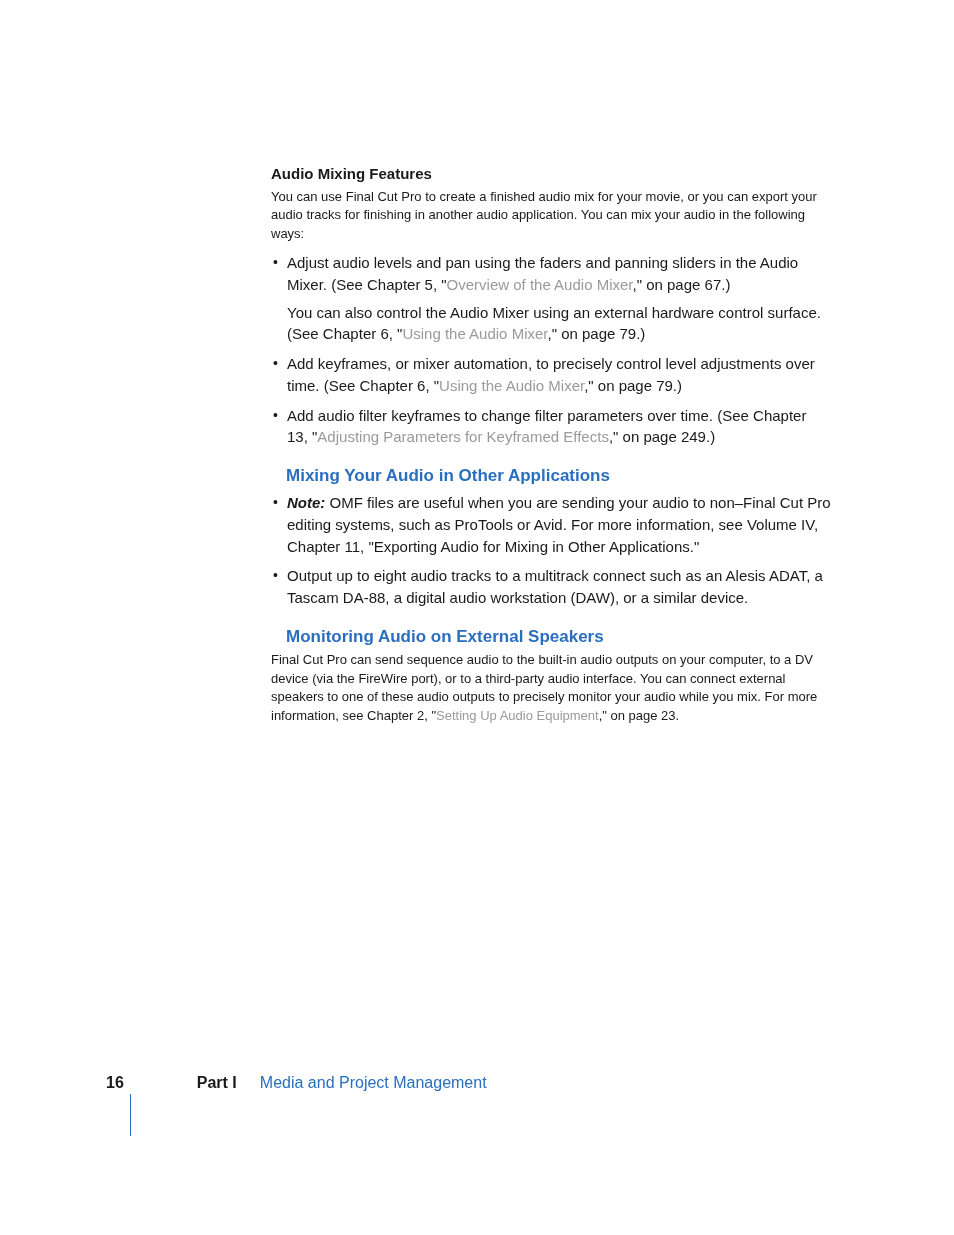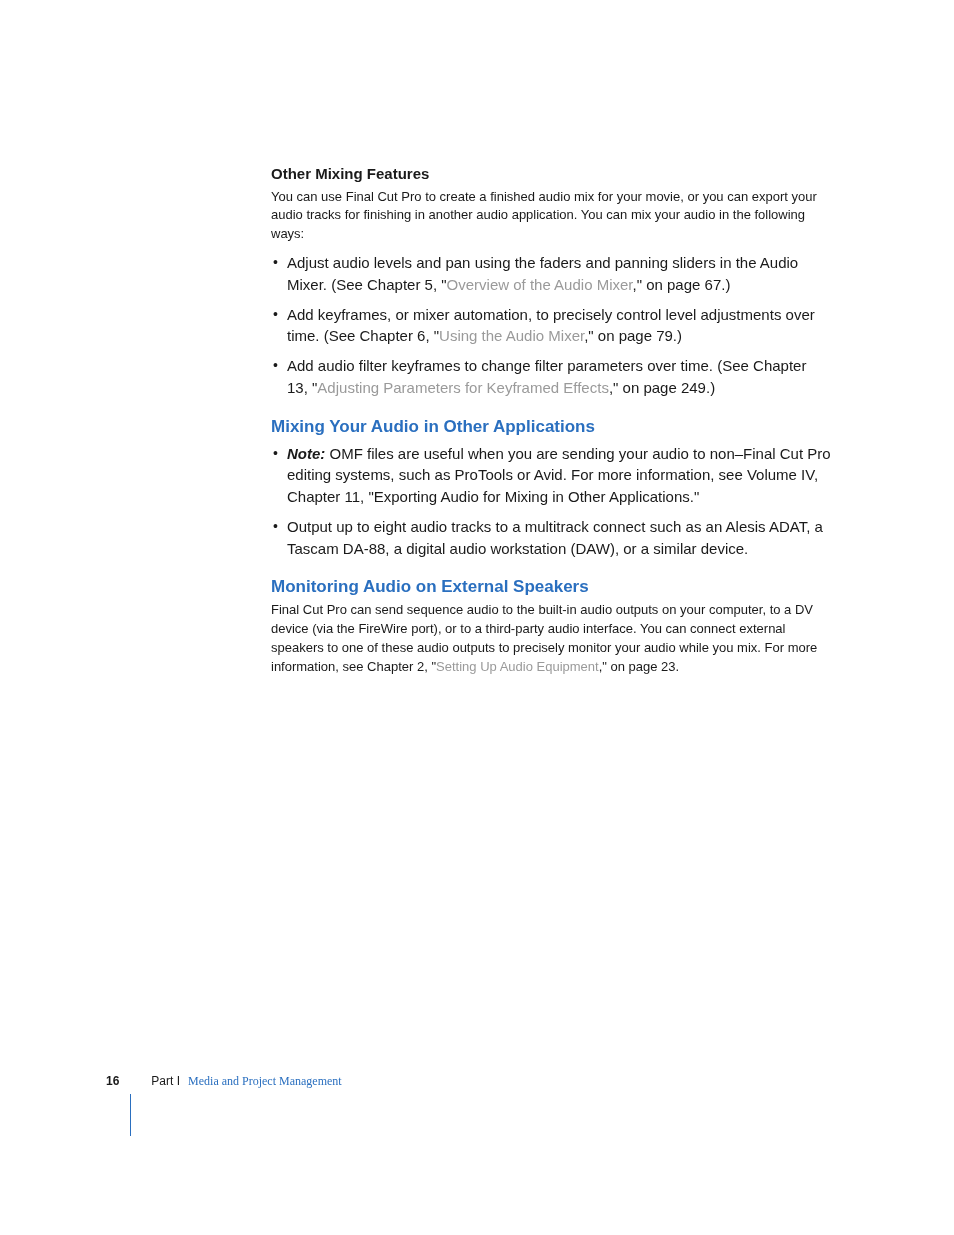--- a/index.html
+++ b/index.html
@@ -57,74 +57,78 @@
   }
   .link {
     color: #9a9a9a;
   }
   .section-head {
     color: #2a6fbf;
     font-size: 17px;
     font-weight: 600;
     margin-top: 18px;
     margin-bottom: 4px;
+    margin-left: 15px;
   }
   .note-label {
     font-weight: 700;
     font-style: italic;
   }
   .sub {
     margin-top: 6px;
   }
   .footer {
     position: absolute;
     left: 106px;
     top: 1074px;
     width: 700px;
-    font-size: 12px;
+    font-size: 16px;
     display: flex;
     align-items: flex-start;
-    gap: 32px;
+    gap: 25px;
   }
   .footer .pagenum {
     font-weight: 700;
     color: #1a1a1a;
   }
   .footer .part {
-    font-weight: 400;
+    font-weight: 700;
     color: #1a1a1a;
+    margin-left: 48px;
   }
   .footer .part-title {
     color: #2a6fbf;
     font-weight: 400;
-    margin-left: 8px;
-    font-family: Liberation Serif, serif;
+    margin-left: 23px;
   }
   .footer-rule {
     position: absolute;
     left: 130px;
     top: 1094px;
     width: 1px;
     height: 42px;
     background: #2a6fbf;
   }
 </style>
 </head>
 <body>
 
 <div class="page">
 
   <div class="content">
 
-    <div class="bold-head">Other Mixing Features</div>
+    <div class="bold-head">Audio Mixing Features</div>
     <div class="para">You can use Final Cut Pro to create a finished audio mix for your movie, or you can export your audio tracks for finishing in another audio application. You can mix your audio in the following ways:</div>
 
     <ul class="bullets">
       <li>
         <span>Adjust audio levels and pan using the faders and panning sliders in the Audio Mixer. (See Chapter 5, "</span><span class="link">Overview of the Audio Mixer</span><span>," on page 67.)</span>
+        <div class="sub">
+          <span>You can also control the Audio Mixer using an external hardware control surface. (See Chapter 6, "</span><span class="link">Using the Audio Mixer</span><span>," on page 79.)</span>
+        </div>
       </li>
       <li>
         <span>Add keyframes, or mixer automation, to precisely control level adjustments over time. (See Chapter 6, "</span><span class="link">Using the Audio Mixer</span><span>," on page 79.)</span>
       </li>
       <li>
         <span>Add audio filter keyframes to change filter parameters over time. (See Chapter 13, "</span><span class="link">Adjusting Parameters for Keyframed Effects</span><span>," on page 249.)</span>
       </li>
     </ul>
 
     <div class="section-head">Mixing Your Audio in Other Applications</div>

